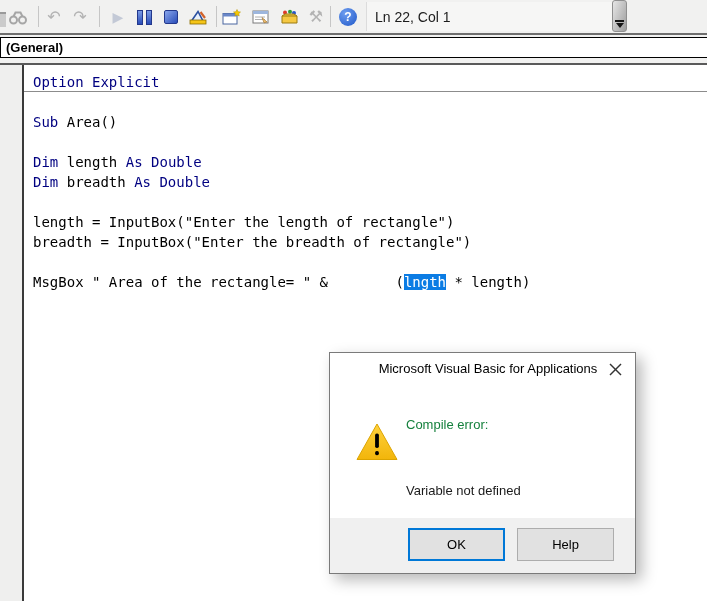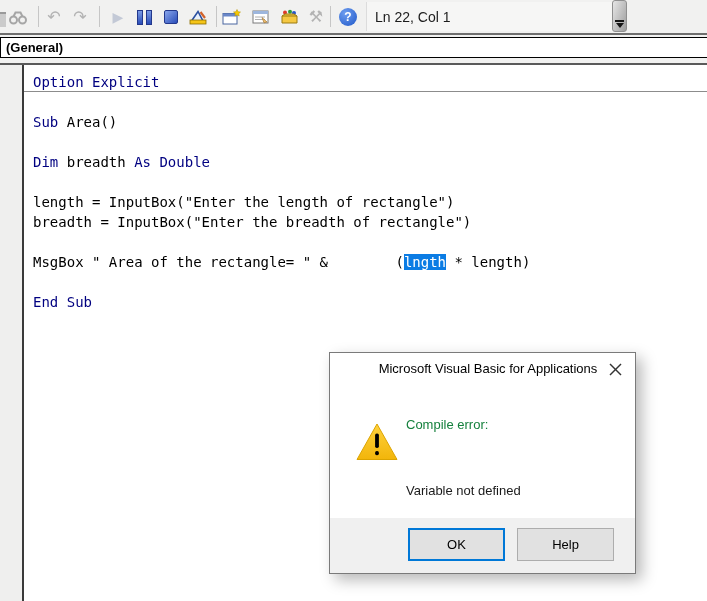--- a/index.html
+++ b/index.html
@@ -169,28 +169,28 @@
   <div class="code-top-line"></div>
 
   <div class="code-area">
     <div class="margin-bar"></div>
     <div class="proc-sep"></div>
     <div class="code-lines">
         <div class="code-line"><span class="kw">Option Explicit</span></div>
         <div class="code-line"> </div>
         <div class="code-line"><span class="kw">Sub</span><span> Area()</span></div>
         <div class="code-line"> </div>
+        <div class="code-line"><span class="kw">Dim</span><span> length </span><span class="kw">As Double</span></div>
         <div class="code-line"><span class="kw">Dim</span><span> breadth </span><span class="kw">As Double</span></div>
         <div class="code-line"> </div>
         <div class="code-line"><span>length = InputBox("Enter the length of rectangle")</span></div>
         <div class="code-line"><span>breadth = InputBox("Enter the breadth of rectangle")</span></div>
         <div class="code-line"> </div>
         <div class="code-line"><span>MsgBox " Area of the rectangle= " &amp;        (</span><span class="sel">lngth</span><span> * length)</span></div>
         <div class="code-line"> </div>
-        <div class="code-line"><span class="kw">End Sub</span></div>
       </div>
   </div>
 
   <div class="dialog">
     <div class="dlg-title">
       <span>Microsoft Visual Basic for Applications</span>
     </div>
     <div class="dlg-close">
       <svg width="13" height="13">
         <line x1="1" y1="1" x2="12" y2="12" stroke="#333" stroke-width="1.4"></line>

